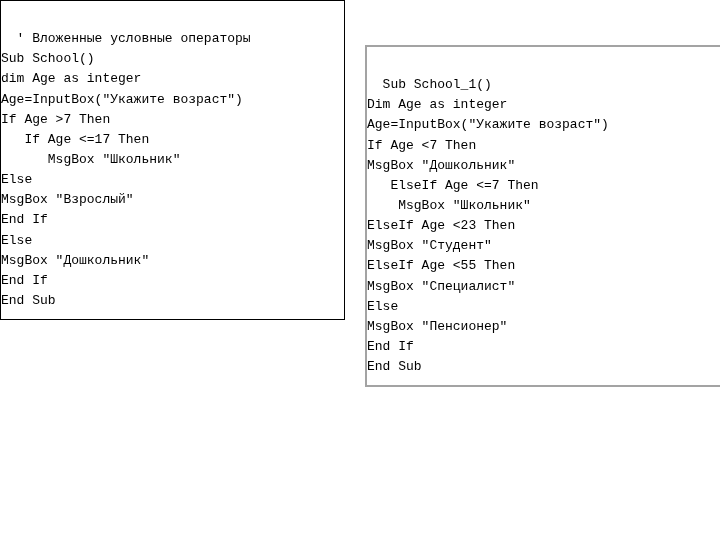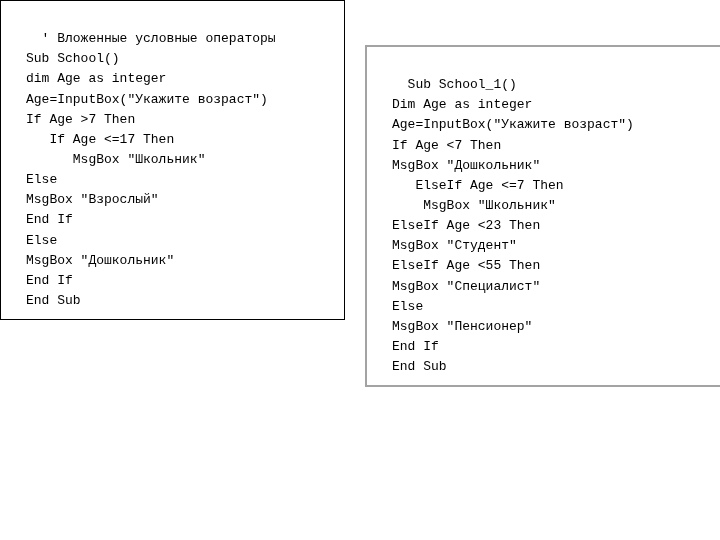--- a/index.html
+++ b/index.html
@@ -14,21 +14,21 @@
       background: #ffffff;
       font-family: 'Courier New', Courier, monospace;
       font-size: 13px;
       position: relative;
       overflow: hidden;
     }
 
     .code-block {
       position: absolute;
       background: #ffffff;
-      padding: 8px 25px;
+      padding: 8px 0;
       white-space: pre;
       line-height: 1.55;
       font-family: 'Courier New', Courier, monospace;
       font-size: 13px;
       color: #000000;
     }
 
     .block-topleft {
       left: 0;
       top: 0;

